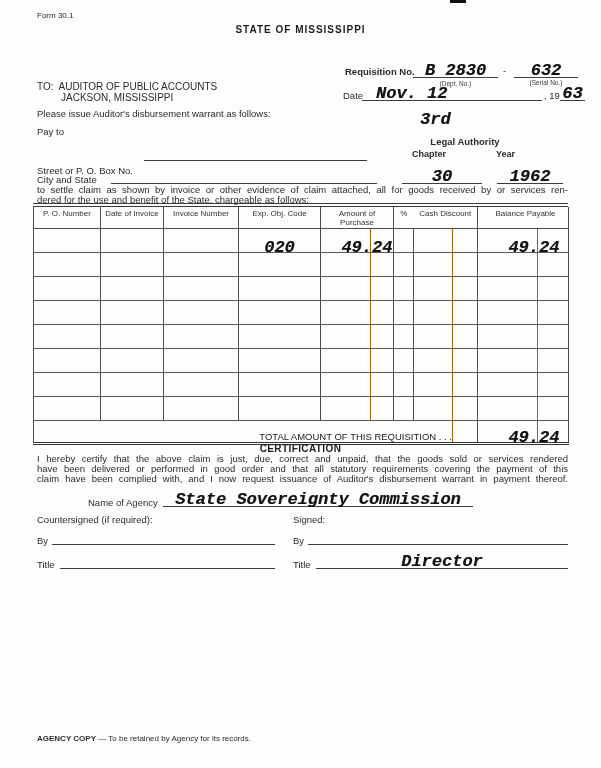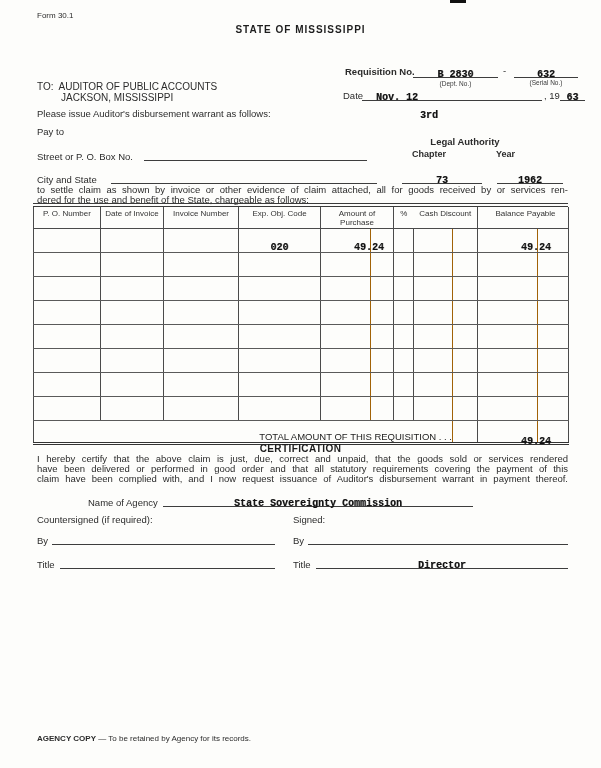--- a/index.html
+++ b/index.html
@@ -8,22 +8,23 @@
     background:#fdfdfb;overflow:hidden;
     font-family:"Liberation Sans",sans-serif;color:#2b2b2b;
   }
   .abs{position:absolute;}
   .lbl{font-size:9.5px;color:#2b2b2b;white-space:pre;}
   .small{font-size:6.5px;color:#3a3a3a;}
   .bold{font-weight:700;}
   .center{text-align:center;}
   .typed{
     font-family:"Liberation Mono","DejaVu Sans Mono",monospace;
-    font-weight:700;color:#121212;font-size:10px;white-space:pre;
+    font-weight:700;color:#121212;font-size:17px;white-space:pre;
     text-shadow:0.4px 0.4px 0.5px rgba(0,0,0,0.45);
+    font-style:italic;
   }
   .field-line{
     position:absolute;border-bottom:1px solid #3d3d3d;
     display:flex;align-items:flex-end;justify-content:center;
   }
   .field-line > .typed{margin-bottom:-3px;}
   .left-fill{justify-content:flex-start;}
   .state-title{width:601px;text-align:center;font-size:10px;font-weight:700;letter-spacing:1px;color:#1e1e1e;}
   .form-title{width:601px;text-align:center;font-size:13px;font-weight:700;letter-spacing:0.7px;color:#171717;}
   .para{font-size:9.5px;line-height:10.4px;color:#2b2b2b;text-align:justify;text-align-last:justify;}
@@ -86,28 +87,28 @@
 
   <div class="abs lbl" style="left:37px;top:108px;">Please issue Auditor's disbursement warrant as follows:</div>
   <div class="abs typed" style="left:420px;top:110px;">3rd</div>
 
   <div class="abs lbl" style="left:37px;top:126px;">Pay to</div>
 
   <div class="abs lbl bold center" style="left:415px;top:136px;width:100px;">Legal Authority</div>
   <div class="abs lbl bold" style="left:412px;top:149px;font-size:9px;">Chapter</div>
   <div class="abs lbl bold" style="left:496px;top:149px;font-size:9px;">Year</div>
 
-  <div class="abs lbl" style="left:37px;top:151px;">Street or P. O. Box No.</div>
+  <div class="abs lbl" style="left:37px;top:165px;">Street or P. O. Box No.</div>
   <div class="field-line" style="left:144px;top:145px;width:223px;height:15px;"></div>
 
   <div class="abs lbl" style="left:37px;top:174px;">City and State</div>
   <div class="field-line" style="left:111px;top:168px;width:266px;height:15px;"></div>
 
   <div class="field-line" style="left:402px;top:167px;width:80px;height:16px;">
-    <span class="typed">73</span>
+    <span class="typed">30</span>
   </div>
   <div class="field-line" style="left:497px;top:167px;width:66px;height:16px;">
     <span class="typed">1962</span>
   </div>
 
   <div class="abs para" style="left:37px;top:185px;width:531px;">to settle claim as shown by invoice or other evidence of claim attached, all for goods received by or services ren-</div>
   <div class="abs para para-left" style="left:37px;top:195px;width:531px;">dered for the use and benefit of the State, chargeable as follows:</div>
 
   <div class="abs dbl-rule" style="left:33px;top:203px;width:535px;"></div>
 

